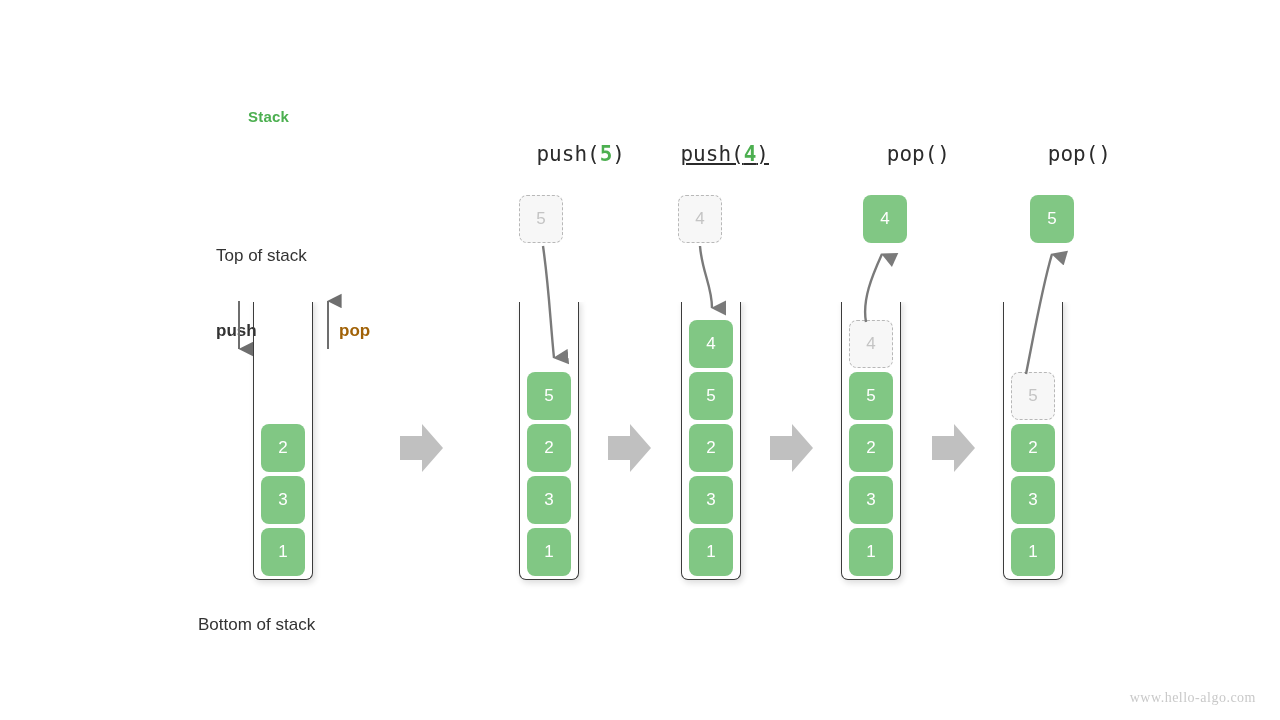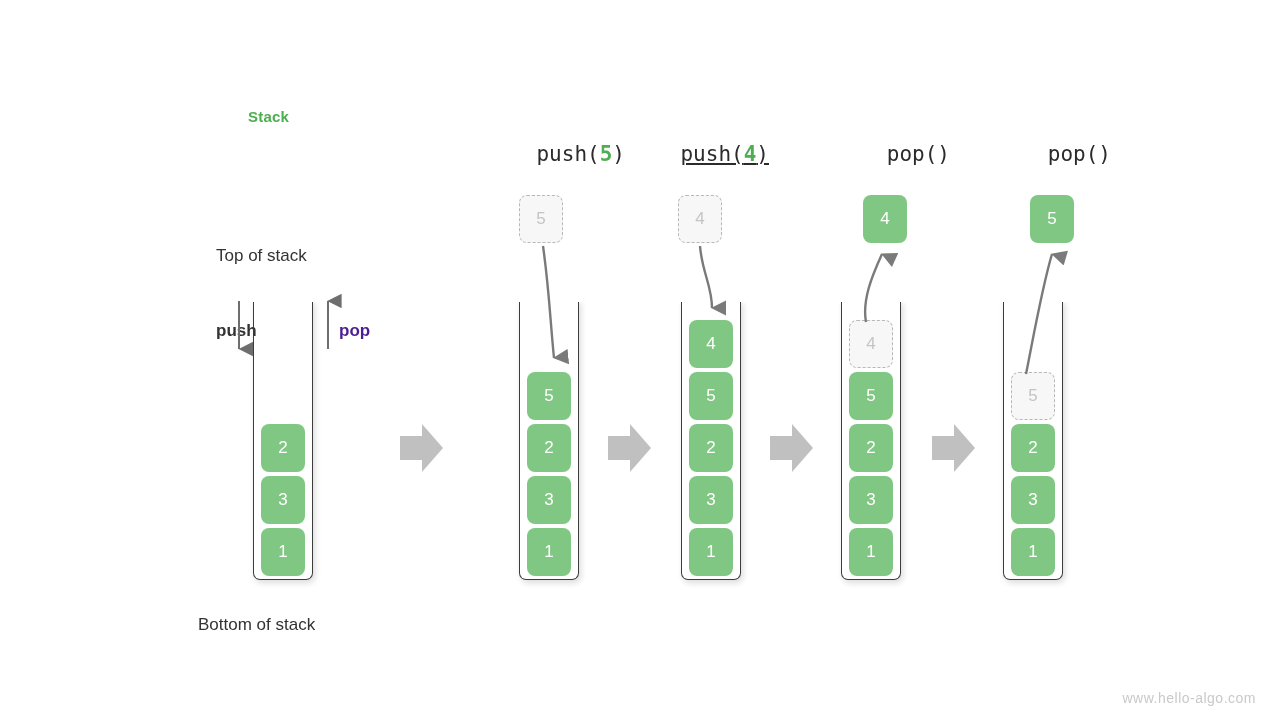--- a/index.html
+++ b/index.html
@@ -61,21 +61,21 @@
     color: #333333;
     white-space: nowrap;
     margin-left: 48px;
   }
   .label-pop {
     position: absolute;
     left: 339px;
     top: 321px;
     font-size: 17px;
     font-weight: bold;
-    color: #4c1d95;
+    color: #a16207;
     white-space: nowrap;
   }
 
   
   .stack-col {
     position: absolute;
     top: 300px;
     width: 60px;
     height: 280px;
   }
@@ -151,21 +151,21 @@
   .col-header .arg {
     color: #4caf50;
     font-weight: bold;
   }
 
   
   .watermark {
     position: absolute;
     right: 24px;
     bottom: 14px;
-    font-family: Liberation Sans, sans-serif;
+    font-family: Liberation Serif, serif;
     font-size: 14px;
     color: #c9c9c9;
     letter-spacing: 0.5px;
   }
 </style>
 </head>
 <body>
 
 <div class="canvas">
 

